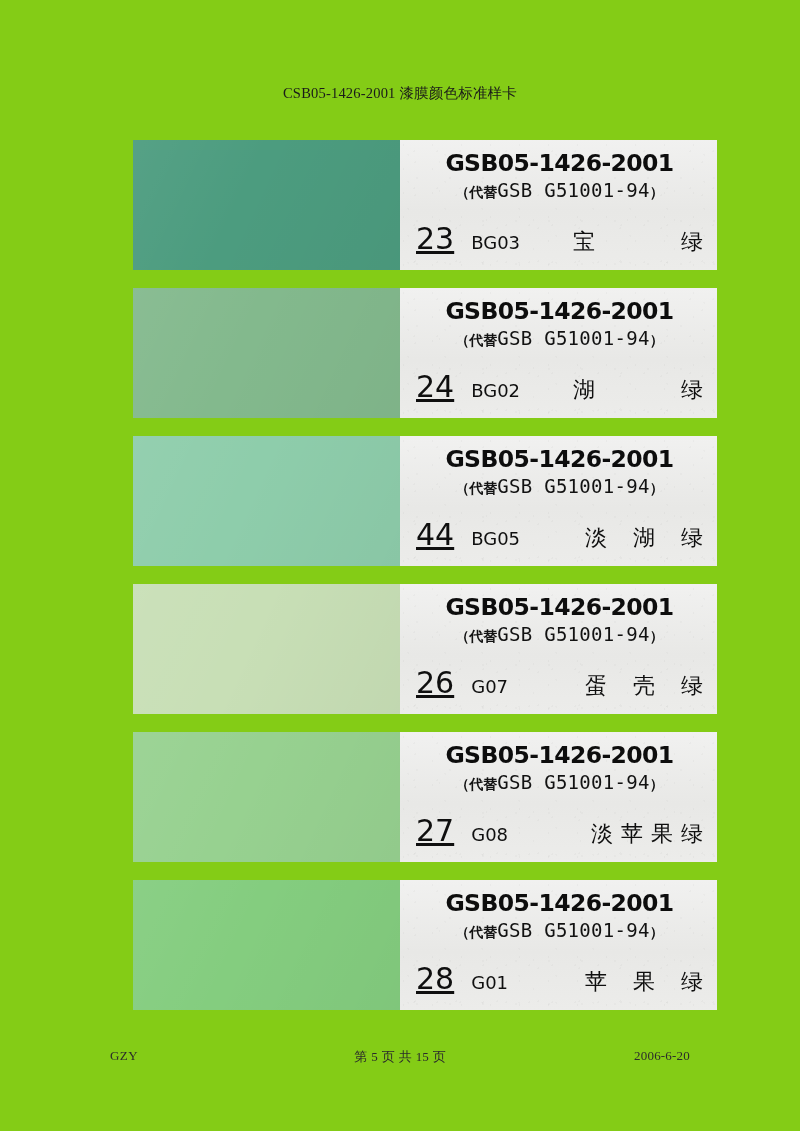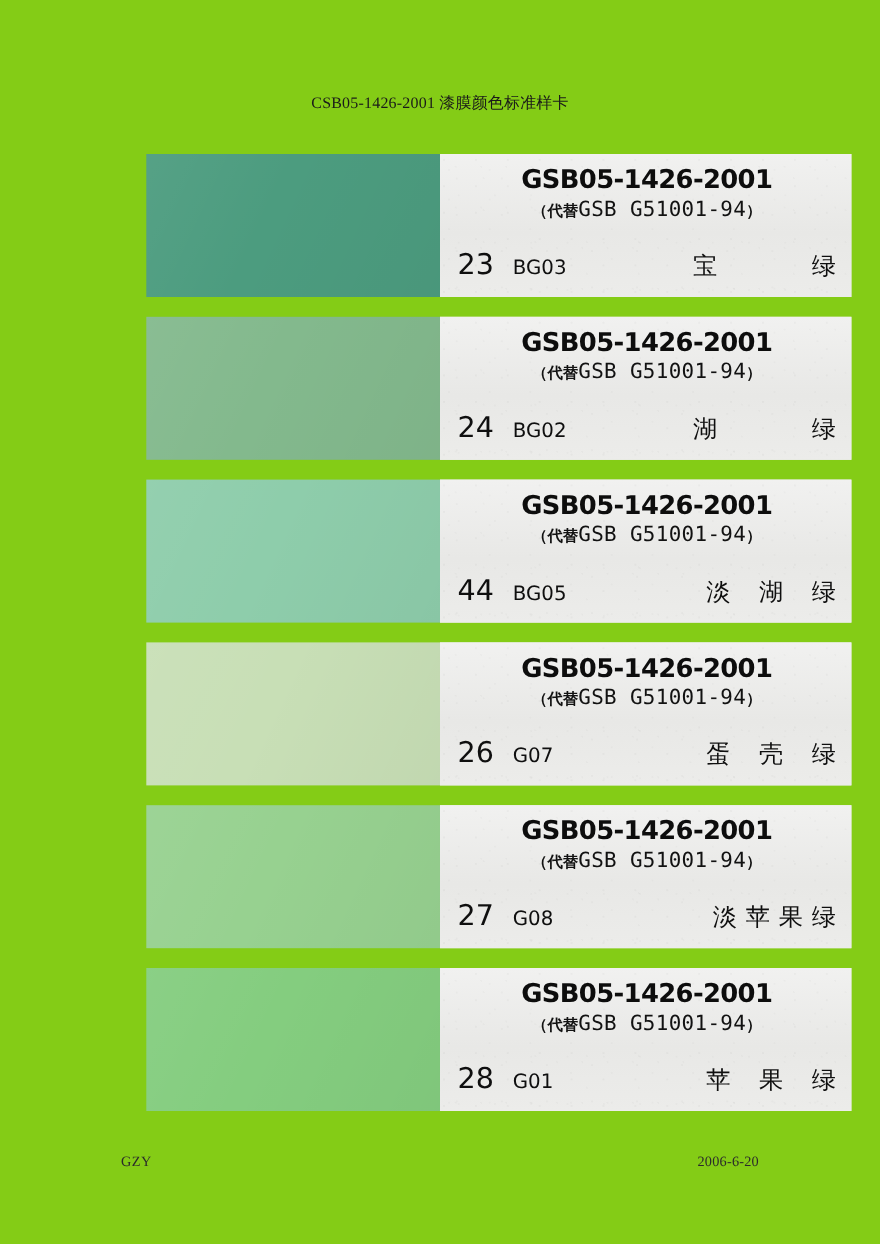--- a/index.html
+++ b/index.html
@@ -41,21 +41,21 @@
   .cards {
     position: absolute;
     left: 133px;
     top: 140px;
     width: 539px;
   }
 
   .card {
     position: relative;
     display: flex;
-    width: 641px;
+    width: 584px;
     height: 130px;
     margin-bottom: 18px;
     box-sizing: border-box;
   }
 
   .swatch {
     width: 267px;
     height: 130px;
     flex: 0 0 267px;
     position: relative;
@@ -139,22 +139,23 @@
     right: 14px;
     bottom: 13px;
     display: flex;
     align-items: baseline;
     font-size: 22px;
     color: #0f0f0f;
     white-space: nowrap;
   }
   .name-index {
     font-family: "DejaVu Sans", sans-serif;
-    font-size: 26px;
+    font-size: 30px;
     letter-spacing: 0px;
+    text-decoration: underline;
   }
   .name-code {
     font-family: "DejaVu Sans", sans-serif;
     font-size: 18px;
     margin-left: 17px;
     letter-spacing: 0px;
   }
   .name-cn {
     font-family: "DejaVu Sans", sans-serif;
     font-size: 22px;
@@ -306,16 +307,19 @@
                 <span class="ch" style="margin-left: 26px;">绿</span>
               </span>
             </div>
           </div>
         </div>
       </div>
     </div>
 
   <div class="footer">
     <div class="footer-left">GZY</div>
+    <div class="footer-center">
+      <span>第</span><span>5</span><span>页</span><span>共</span><span>15</span><span>页</span>
+    </div>
     <div class="footer-right">2006-6-20</div>
   </div>
 
 </div>
 
 </body></html>

